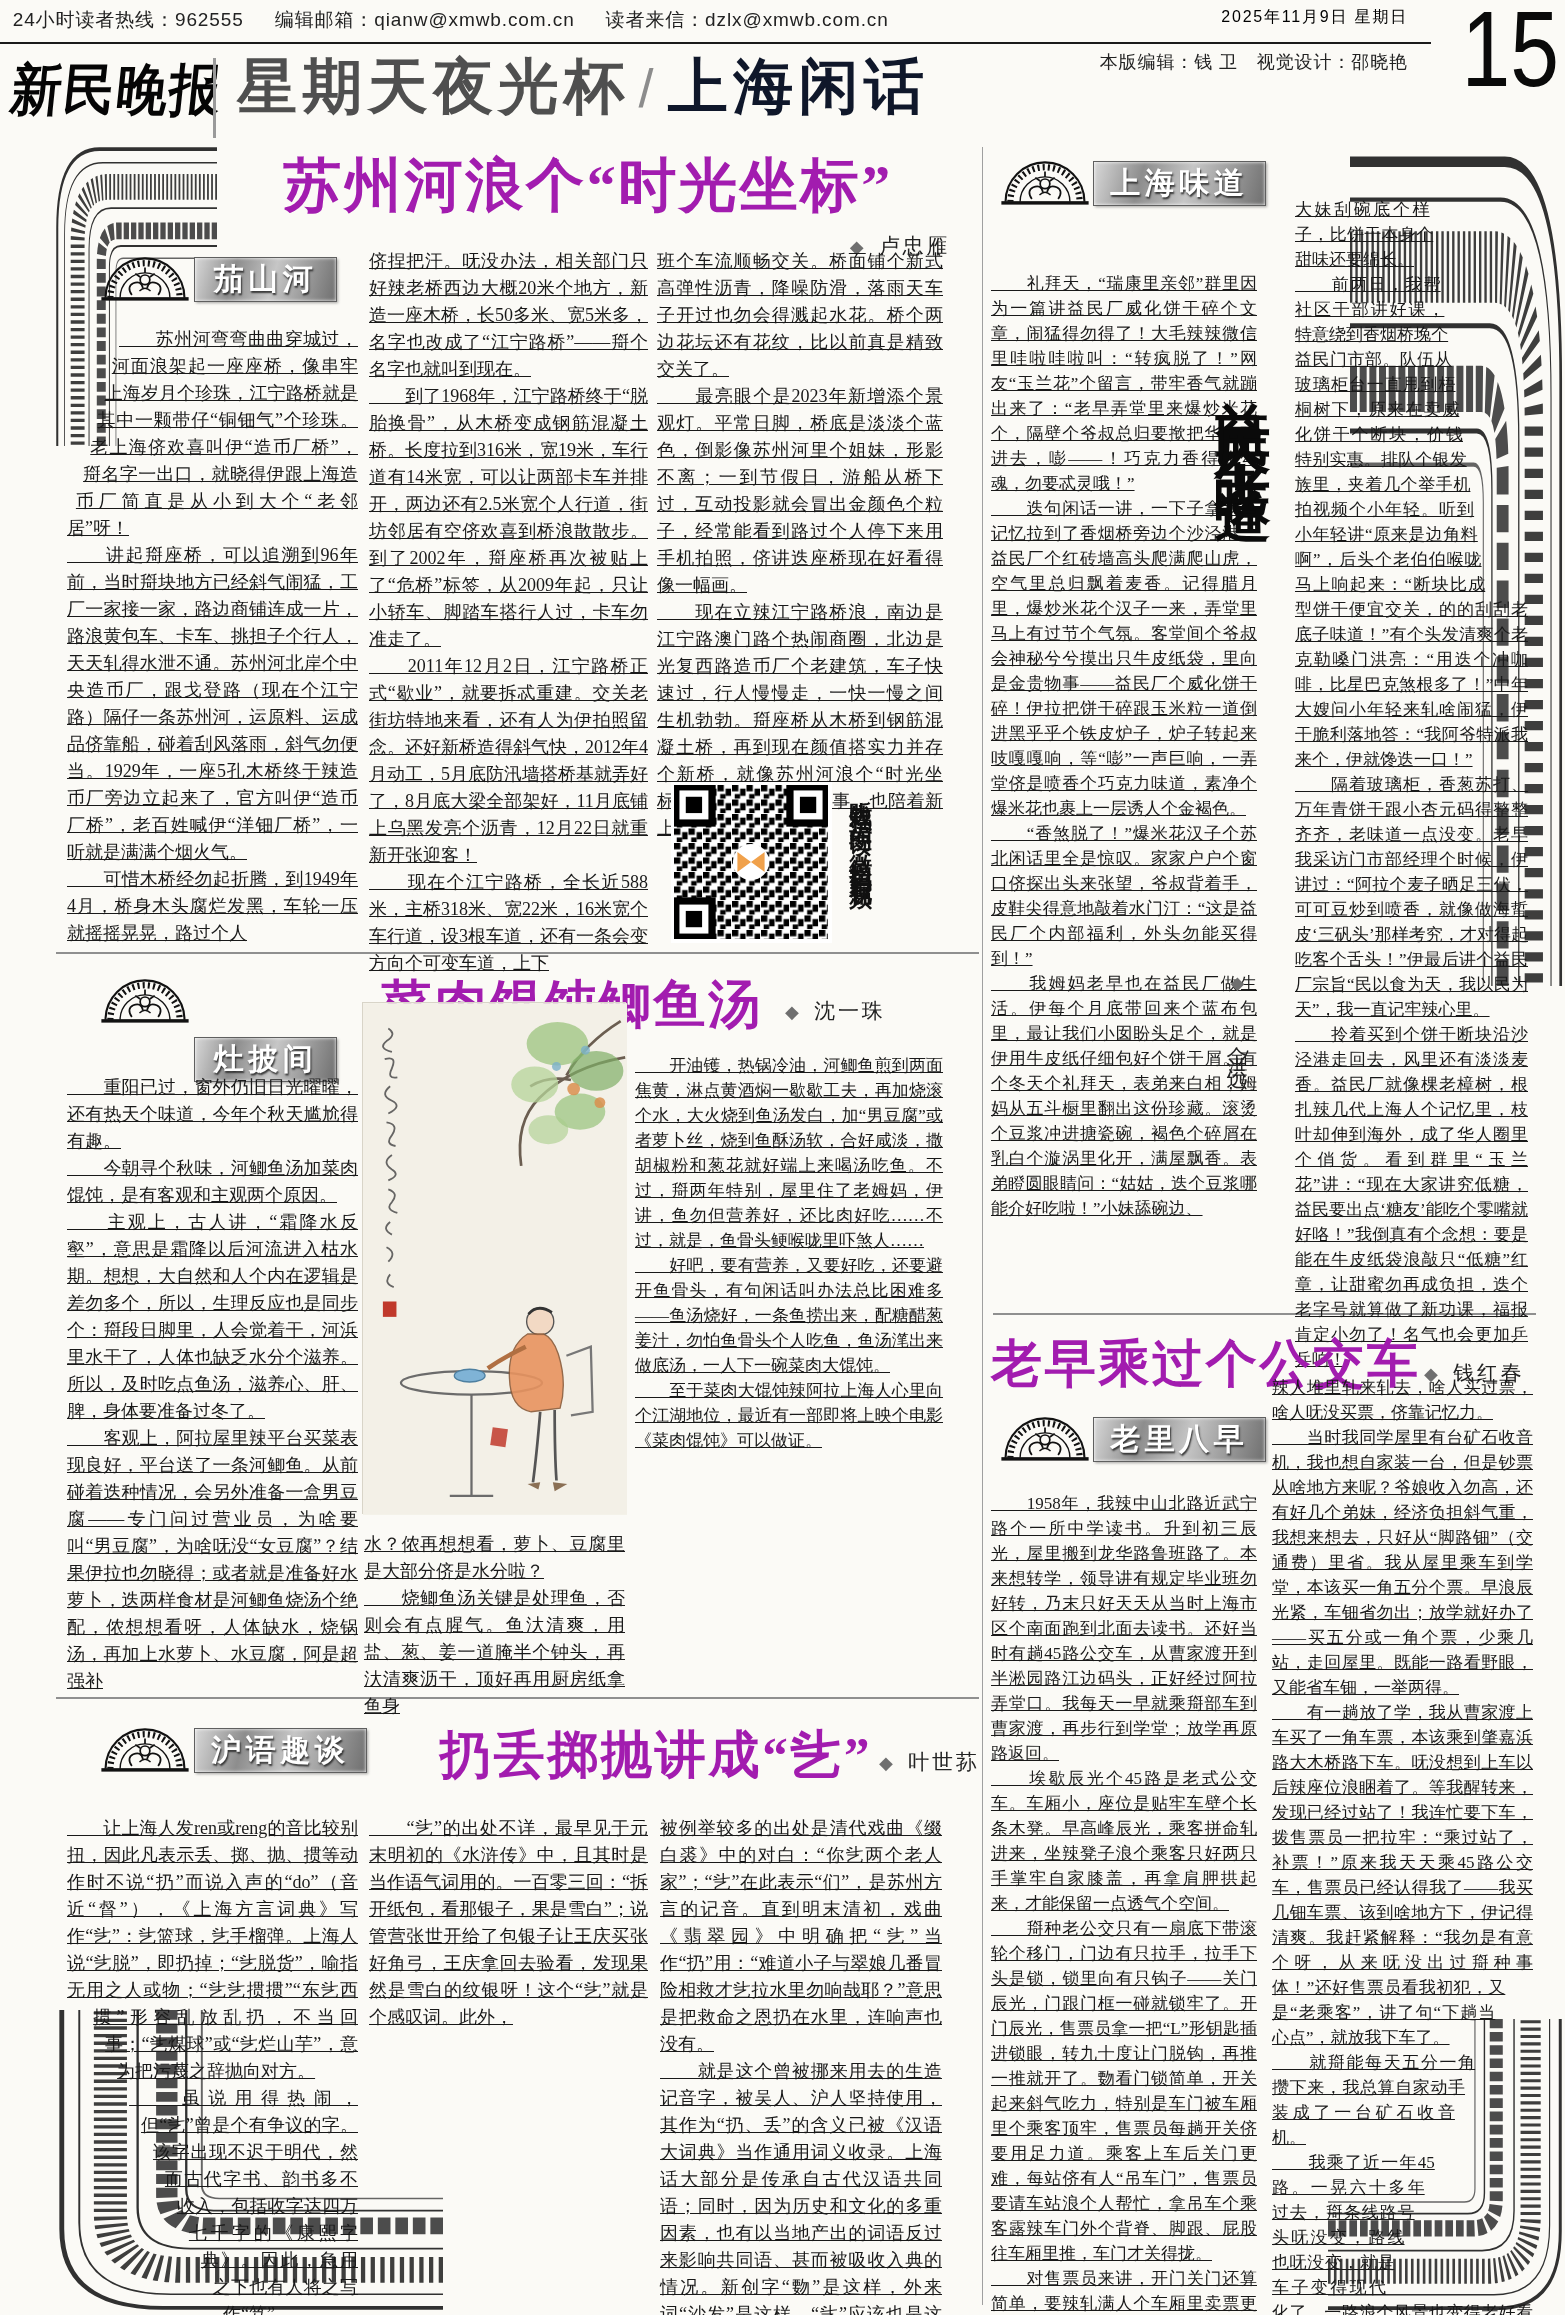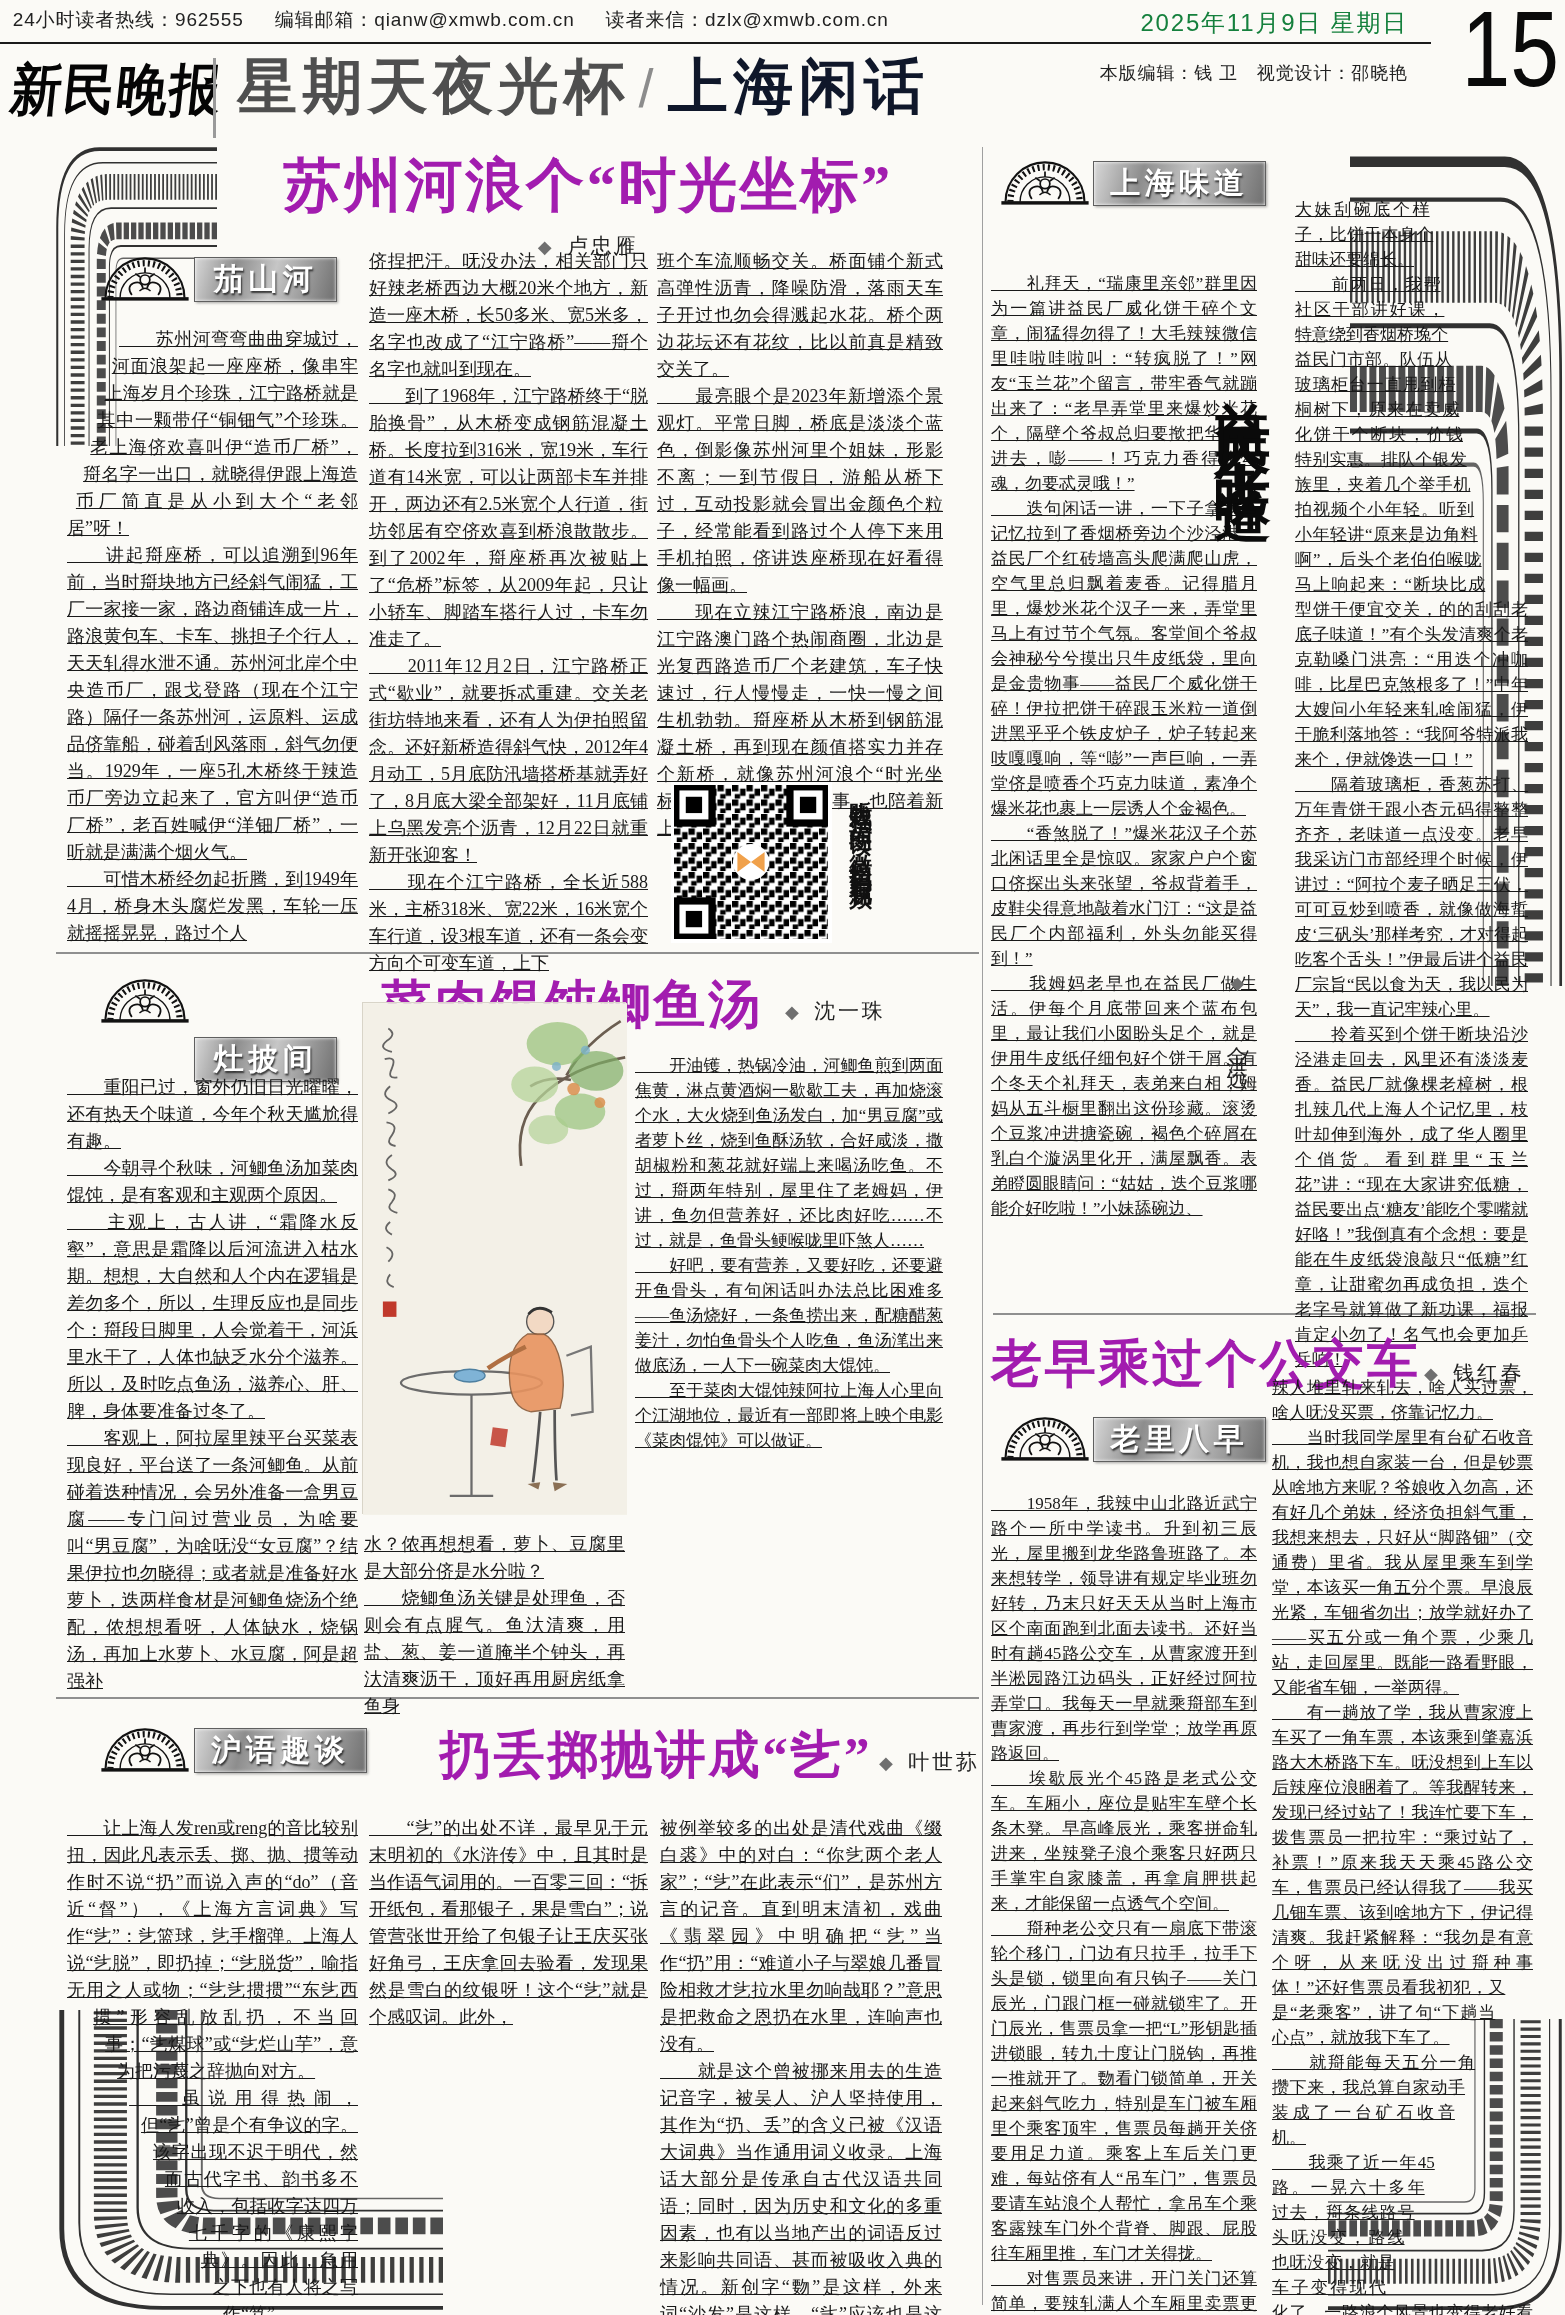--- a/index.html
+++ b/index.html
@@ -7,21 +7,21 @@
   .page { position:relative; width:1566px; height:2316px; margin:0 auto;
           background:#fbfaf6; color:#141414; overflow:hidden; }
 
   
   .topline { position:absolute; left:12.7px; top:7.2px; font-size:19px; color:#222;
              font-family:"Liberation Sans",sans-serif; letter-spacing:0.9px; }
   .topline span { margin-right:31px; }
   .toprule { position:absolute; left:0; top:42px; width:1431px; height:1.8px; background:#1a1a1a; }
   .topright { position:absolute; right:158px; top:7.2px; text-align:right;
               font-family:"Liberation Sans",sans-serif; }
-  .date { font-size:24px; color:#15803d; letter-spacing:1.8px; }
+  .date { font-size:16px; color:#000000; letter-spacing:1.8px; }
   .editinfo { font-size:18px; color:#222; margin-top:22px; letter-spacing:0.9px; }
   .pagenum { position:absolute; right:7.2px; top:-12.7px; font-size:107px; color:#0a0a0a;
              font-family:"Liberation Sans",sans-serif; transform:scaleX(.82); transform-origin:right top; }
 
   
   .logo { position:absolute; left:11px; top:56px; font-size:51px; font-weight:bold;
           transform:skewX(-6deg) scaleY(1.1); letter-spacing:1.8px; color:#050505; }
   .mh-divider { position:absolute; left:213px; top:58px; width:2.7px; height:80px; background:#9a9a9a; }
   .mh-title { position:absolute; left:237px; top:47px; font-size:60px; font-weight:bold;
               font-family:"Liberation Sans",sans-serif; color:#4f4f4f; letter-spacing:5.4px; }
@@ -136,21 +136,21 @@
         <use href="#corner-orn" width="238" height="930"></use>
       </svg></div>
   <div class="orn" style="left:54px; top:2010px; width:389px; height:304px; transform:scaleY(-1);"><svg preserveAspectRatio="none" viewBox="0 0 430 336" width="389" height="304">
         <use href="#corner-orn" width="430" height="336"></use>
       </svg></div>
   <div class="orn" style="left:1328px; top:2019px; width:237px; height:295px; transform:scale(-1,-1);"><svg preserveAspectRatio="none" viewBox="0 0 262 326" width="237" height="295">
         <use href="#corner-orn" width="262" height="326"></use>
       </svg></div>
 
   <div class="headline" style="left:226px; top:147px; width:724px; text-align:center; font-size:58px;">苏州河浪个“时光坐标”</div>
-  <div class="byline" style="left:226px; top:232px; width:724px; text-align:center;">
+  <div class="byline" style="left:226px; top:232px; width:724px; text-align:right;">
     <span class="dia">◆</span><span>卢忠雁</span>
   </div>
   <div class="arch" style="left:100px; top:248px;"><svg viewBox="0 0 130 78">
         <use href="#arch-icon"></use>
       </svg></div>
   <div class="badge" style="left:194px; top:257px;">茄山河</div>
 
   <div class="col" style="left:67px; top:326px; width:291px;">
     <div class="fl sp-tl"></div>
     <div class="paras">

